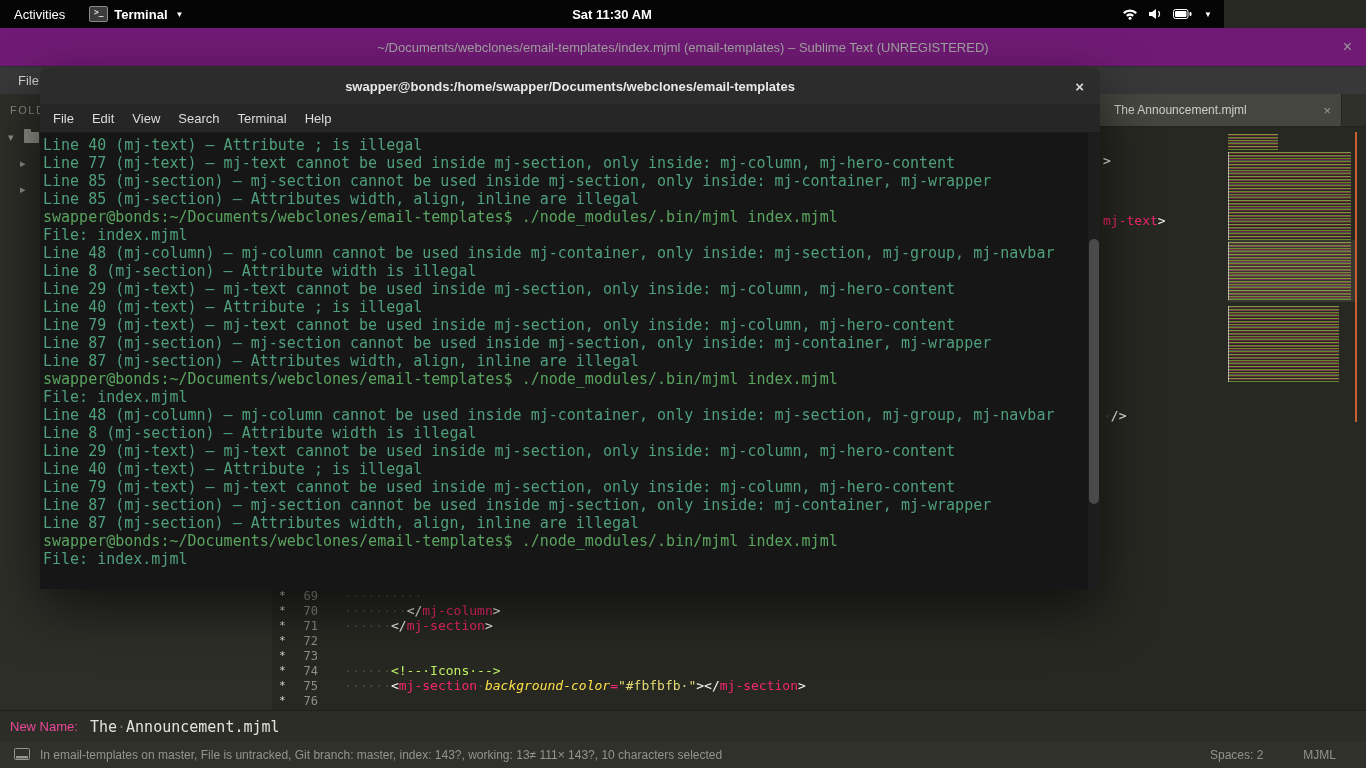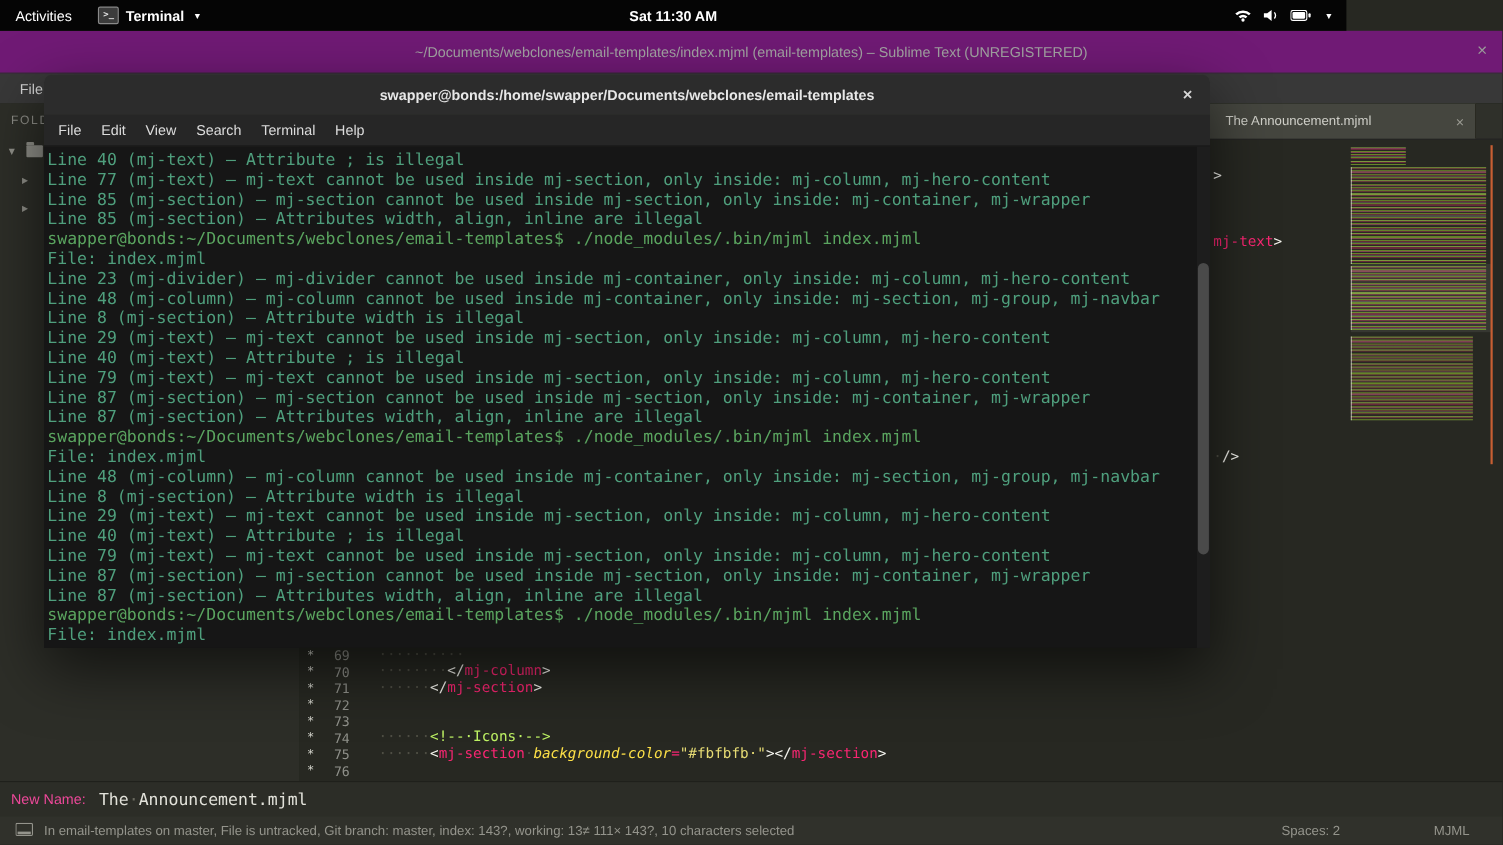--- a/index.html
+++ b/index.html
@@ -103,21 +103,21 @@
   .rename{position:absolute;left:0;top:710px;width:1366px;height:32px;background:#2c2d27;
           border-top:1px solid #1f201b;display:flex;align-items:center;padding-left:10px;
           box-sizing:border-box;z-index:40;}
   .rename-label{color:#ec4899;font-size:13px;margin-right:12px;}
   .rename-value{font-family:"DejaVu Sans Mono",monospace;font-size:15px;white-space:pre;}
 
   
   .status{position:absolute;left:0;bottom:0;width:1366px;height:26px;background:#30312b;
           color:#94948c;font-size:12px;display:flex;align-items:center;
           padding:0 14px;box-sizing:border-box;gap:10px;z-index:40;}
-  .status-right{margin-left:auto;display:flex;gap:85px;padding-right:16px;}
+  .status-right{margin-left:auto;display:flex;gap:40px;padding-right:16px;}
   .status-item{cursor:pointer;}
 </style>
 </head>
 <body>
 
 <div class="topbar">
   <div class="tb-activities">Activities</div>
   <div class="tb-app">
     <span class="tb-appicon">&gt;_</span>
     <span>Terminal</span>
@@ -221,21 +221,20 @@
       <span class="tmenu">Help</span>
     </div>
   <div class="term-body">
     <div>
         <div class="tline k-error">Line 40 (mj-text) — Attribute ; is illegal</div>
         <div class="tline k-error">Line 77 (mj-text) — mj-text cannot be used inside mj-section, only inside: mj-column, mj-hero-content</div>
         <div class="tline k-error">Line 85 (mj-section) — mj-section cannot be used inside mj-section, only inside: mj-container, mj-wrapper</div>
         <div class="tline k-error">Line 85 (mj-section) — Attributes width, align, inline are illegal</div>
         <div class="tline k-prompt">swapper@bonds:~/Documents/webclones/email-templates$ ./node_modules/.bin/mjml index.mjml</div>
         <div class="tline k-file">File: index.mjml</div>
-        <div class="tline k-error">Line 23 (mj-divider) — mj-divider cannot be used inside mj-container, only inside: mj-column, mj-hero-content</div>
         <div class="tline k-error">Line 48 (mj-column) — mj-column cannot be used inside mj-container, only inside: mj-section, mj-group, mj-navbar</div>
         <div class="tline k-error">Line 8 (mj-section) — Attribute width is illegal</div>
         <div class="tline k-error">Line 29 (mj-text) — mj-text cannot be used inside mj-section, only inside: mj-column, mj-hero-content</div>
         <div class="tline k-error">Line 40 (mj-text) — Attribute ; is illegal</div>
         <div class="tline k-error">Line 79 (mj-text) — mj-text cannot be used inside mj-section, only inside: mj-column, mj-hero-content</div>
         <div class="tline k-error">Line 87 (mj-section) — mj-section cannot be used inside mj-section, only inside: mj-container, mj-wrapper</div>
         <div class="tline k-error">Line 87 (mj-section) — Attributes width, align, inline are illegal</div>
         <div class="tline k-prompt">swapper@bonds:~/Documents/webclones/email-templates$ ./node_modules/.bin/mjml index.mjml</div>
         <div class="tline k-file">File: index.mjml</div>
         <div class="tline k-error">Line 48 (mj-column) — mj-column cannot be used inside mj-container, only inside: mj-section, mj-group, mj-navbar</div>

